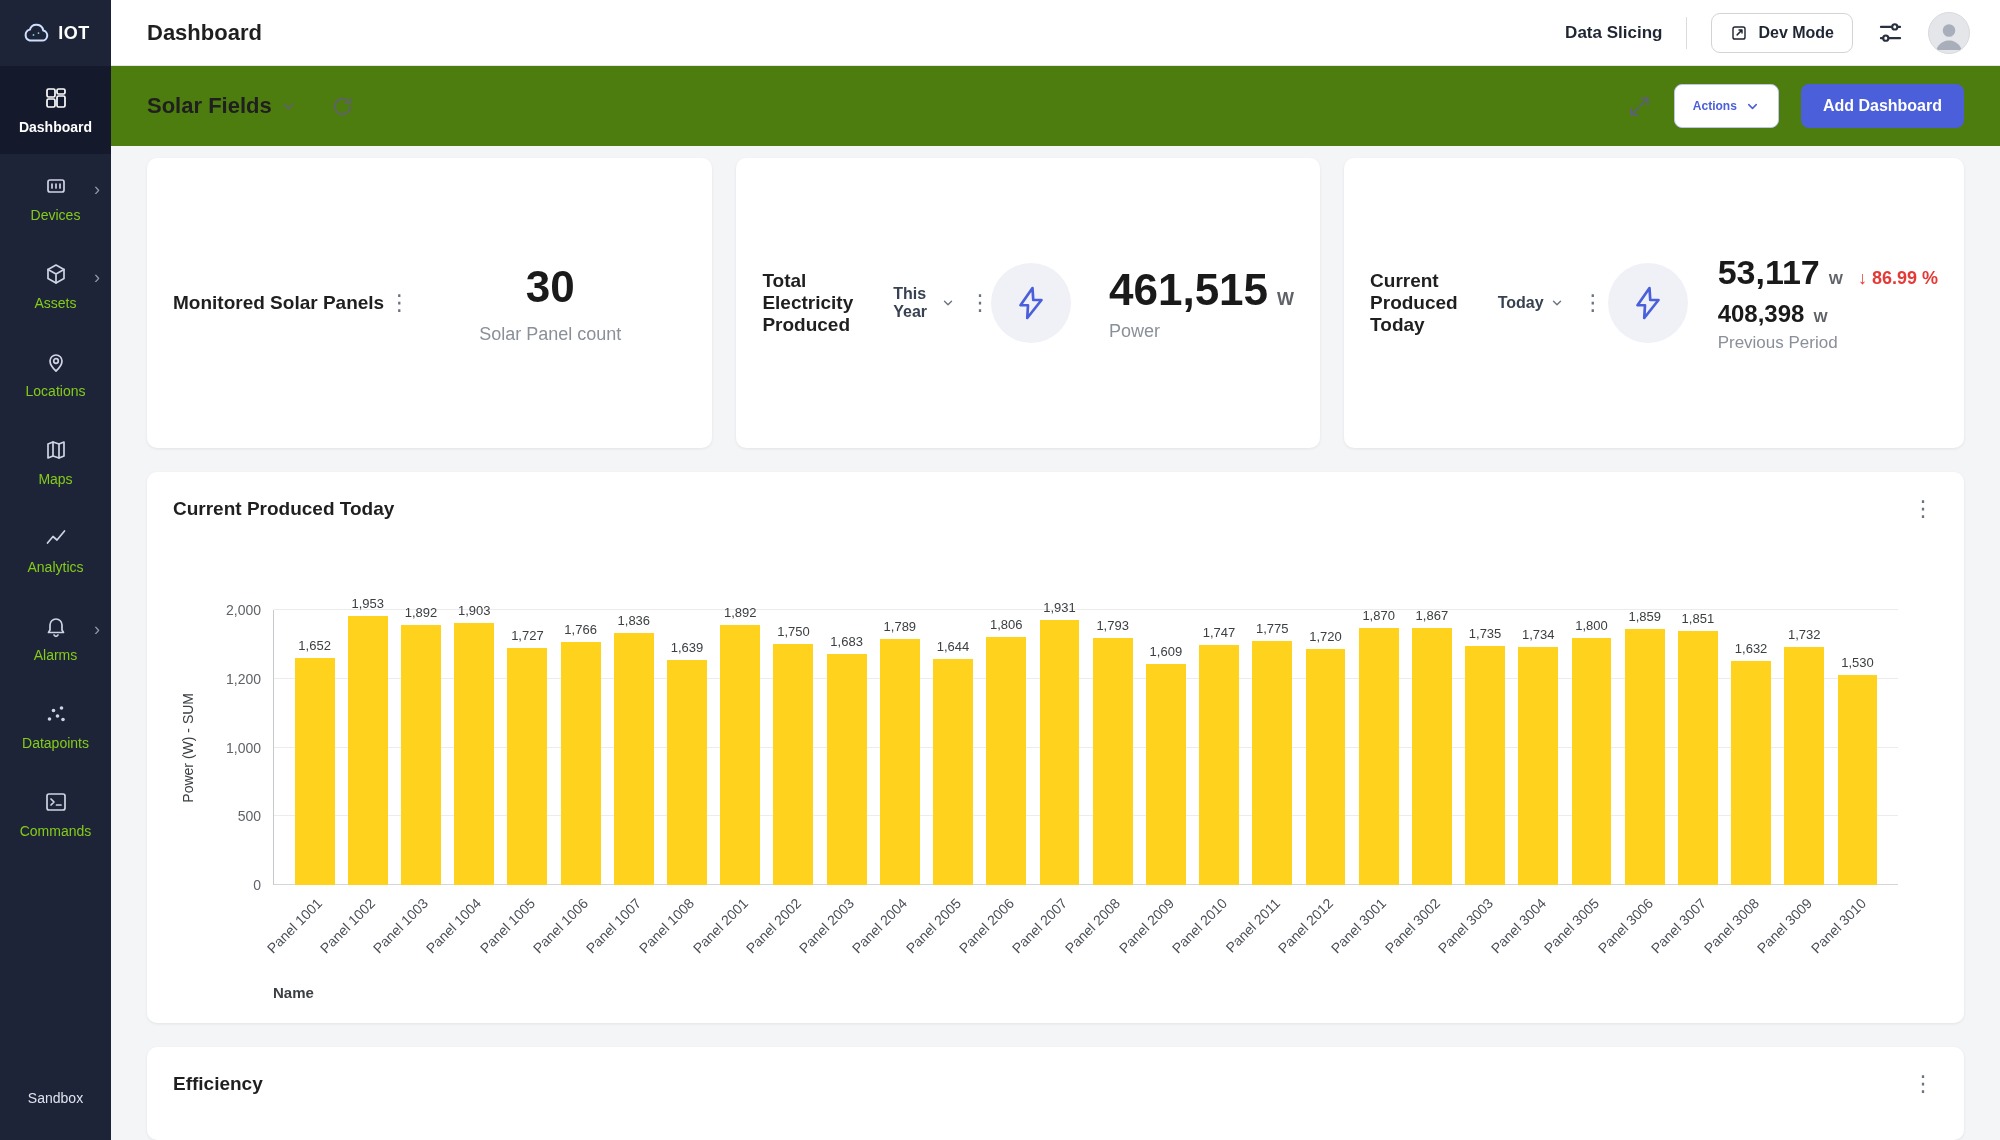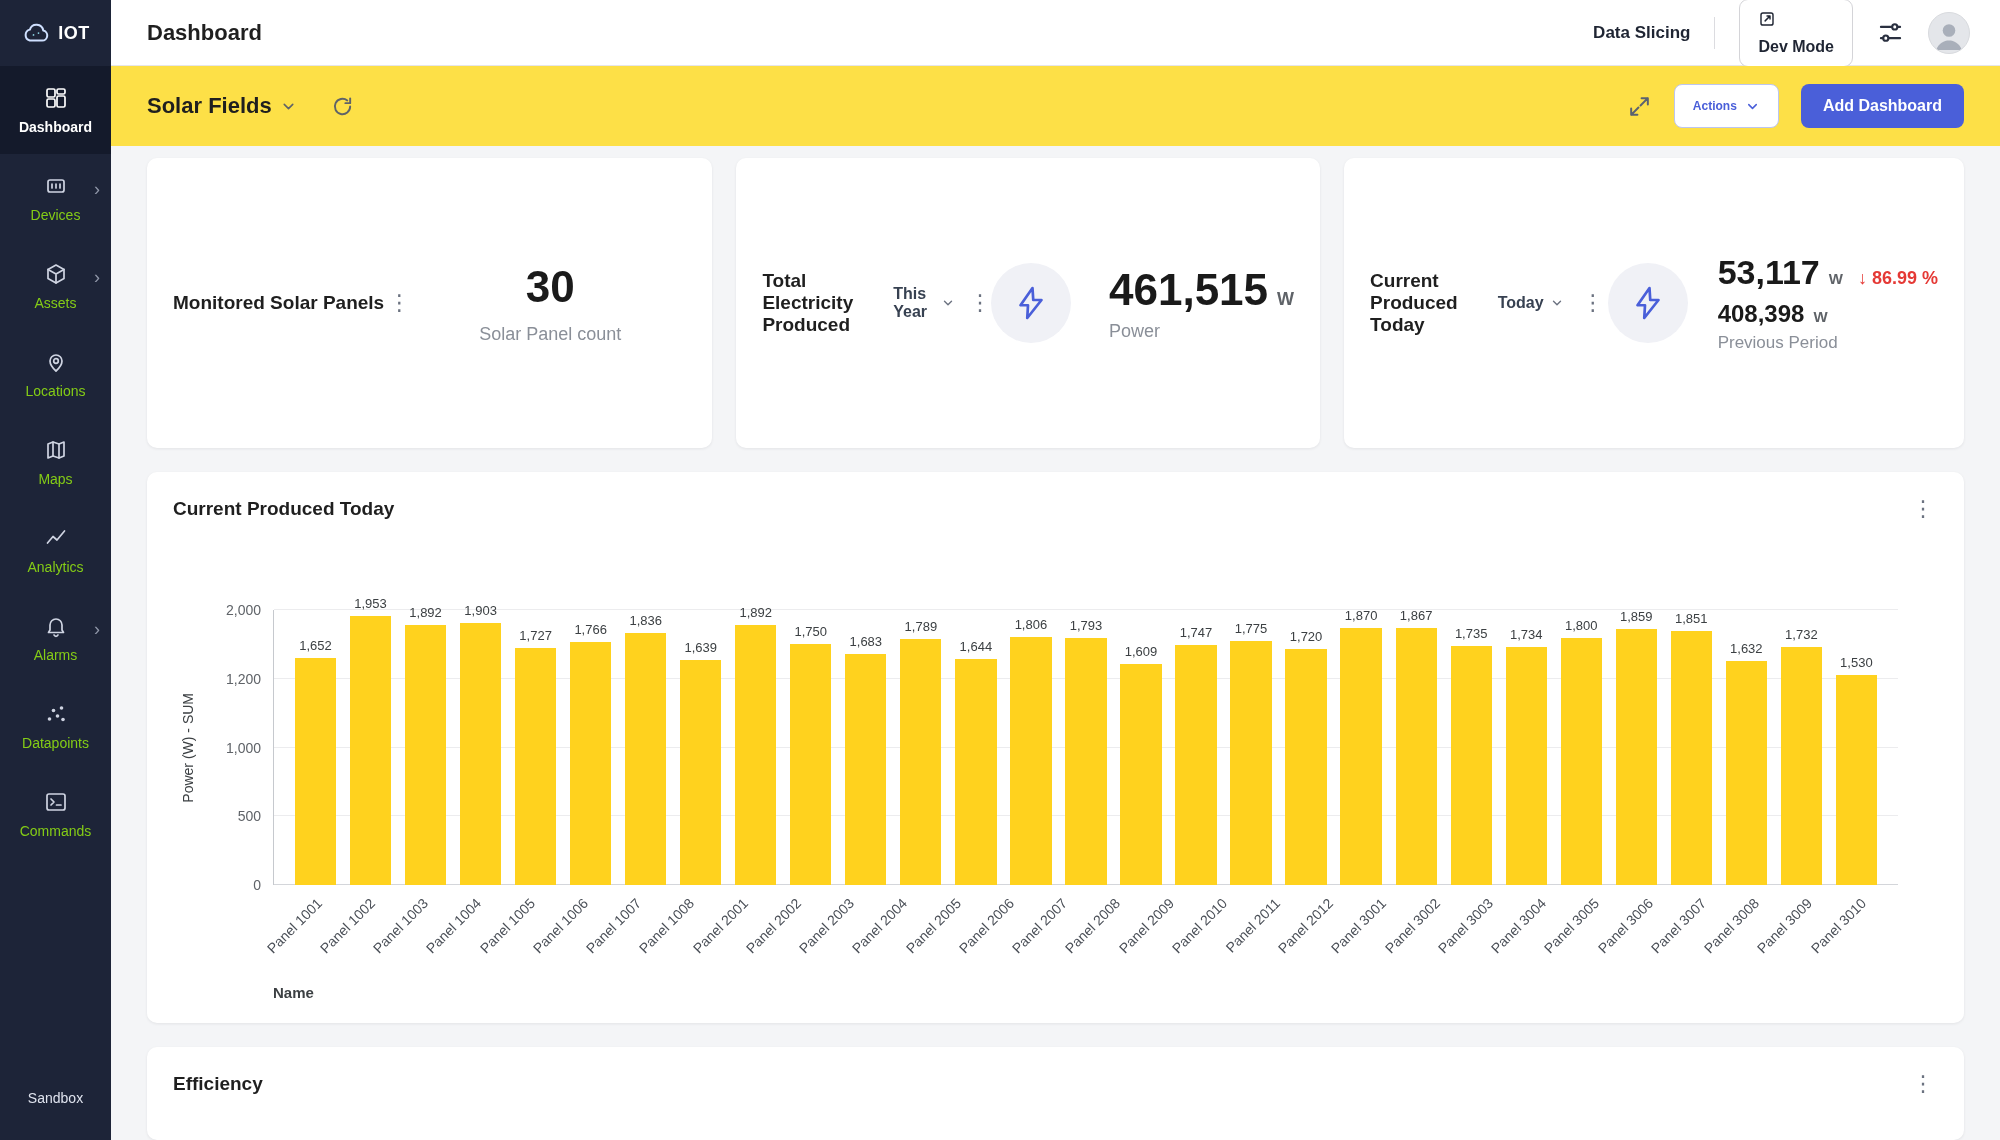--- a/index.html
+++ b/index.html
@@ -47,35 +47,34 @@
 
   .topbar{
     height:66px; background:#fff; border-bottom:1px solid #e6e6e9;
     display:flex; align-items:center; padding:0 30px 0 36px;
   }
   .topbar-title{ font-size:22px; font-weight:600; color:#1f1f1f; }
   .topbar-right{ margin-left:auto; display:flex; align-items:center; gap:24px; }
   .data-slicing{ font-size:17px; font-weight:600; color:#1f2533; cursor:pointer; }
   .vdiv{ width:1px; height:32px; background:#dcdce0; }
   .devmode-btn{
-    display:flex; align-items:flex-start; gap:10px; background:#fff;
+    display:flex; align-items:flex-end; gap:10px; background:#fff;
     border:1.5px solid #d4d4d8; border-radius:9px; padding:10px 18px;
     font-size:16px; font-weight:600; color:#1f2533; cursor:pointer;
     font-family:inherit;
-    flex-direction:column;
   }
   .tune-btn{ background:none; border:none; cursor:pointer; color:#2a3040; display:flex; }
   .avatar{
     width:42px; height:42px; border-radius:50%; background:#e4e6ea; overflow:hidden;
     display:flex; align-items:flex-end; justify-content:center; cursor:pointer;
     border:1px solid #d8dade;
   }
 
   .toolbar{
-    height:80px; background:#fde047; display:flex; align-items:center;
+    height:80px; background:#4d7c0f; display:flex; align-items:center;
     padding:0 36px; gap:30px;
   }
   .board-name{ font-size:22px; font-weight:700; color:#1f1f1f; display:flex; align-items:center; gap:8px; cursor:pointer; }
   .caret{ color:#5f6368; display:flex; }
   .refresh-btn{ background:none; border:none; cursor:pointer; color:#5f6368; display:flex; margin-left:4px; }
   .toolbar-right{ margin-left:auto; display:flex; align-items:center; gap:22px; }
   .expand-btn{ background:none; border:none; cursor:pointer; color:#5b6270; display:flex; }
   .actions-btn{
     display:flex; align-items:center; gap:8px; height:44px; padding:0 18px;
     background:#fff; border:1px solid #bcc5f0; border-radius:8px;
@@ -508,20 +507,24 @@
                 </div>
                 <div class="bar-col">
                   <div class="bar-value">1,644</div>
                   <div class="bar" style="height: 226.05px; background: rgb(255, 210, 30);"></div>
                 </div>
                 <div class="bar-col">
                   <div class="bar-value">1,806</div>
                   <div class="bar" style="height: 248.325px; background: rgb(255, 210, 30);"></div>
                 </div>
                 <div class="bar-col">
+                  <div class="bar-value">1,931</div>
+                  <div class="bar" style="height: 265.512px; background: rgb(255, 210, 30);"></div>
+                </div>
+                <div class="bar-col">
                   <div class="bar-value">1,793</div>
                   <div class="bar" style="height: 246.537px; background: rgb(255, 210, 30);"></div>
                 </div>
                 <div class="bar-col">
                   <div class="bar-value">1,609</div>
                   <div class="bar" style="height: 221.238px; background: rgb(255, 210, 30);"></div>
                 </div>
                 <div class="bar-col">
                   <div class="bar-value">1,747</div>
                   <div class="bar" style="height: 240.213px; background: rgb(255, 210, 30);"></div>

